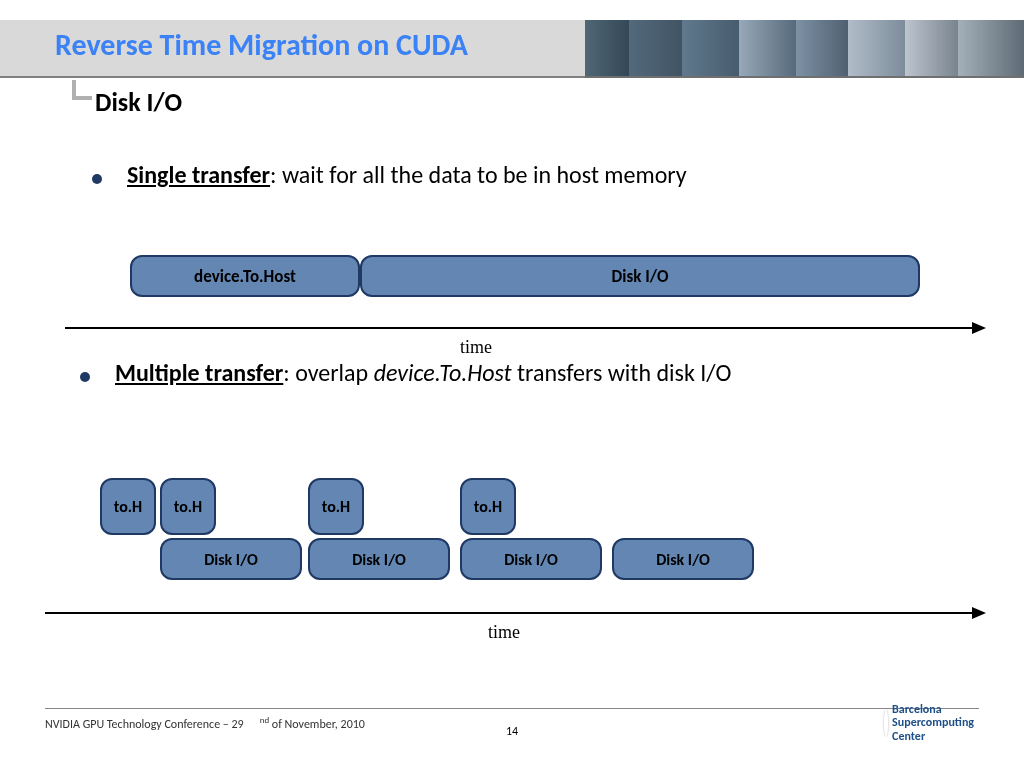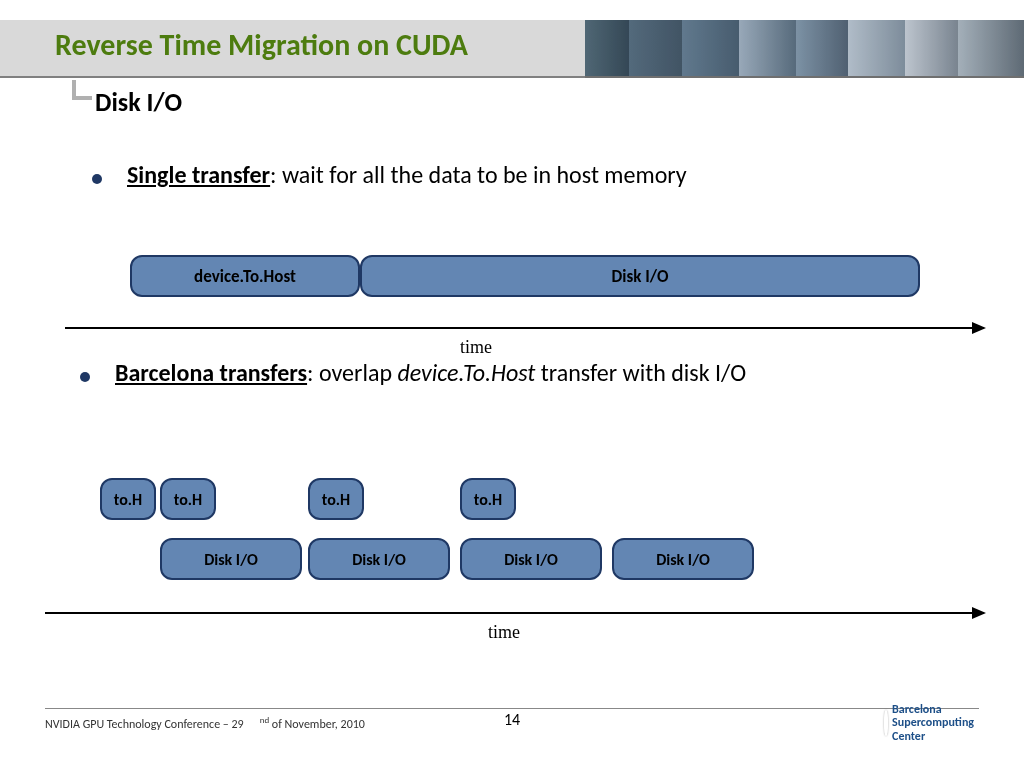--- a/index.html
+++ b/index.html
@@ -41,21 +41,21 @@
       #9aa7b2 85%, #4d5a66 100%);
     border-bottom: 2px solid #606060;
     opacity: 0.9;
   }
   .slide-title {
     position: absolute;
     top: 26px;
     left: 55px;
     font-size: 30px;
     font-weight: 700;
-    color: #4d7c0f;
+    color: #3b82f6;
   }
   .subtitle {
     position: absolute;
     top: 86px;
     left: 95px;
     font-size: 26px;
     font-weight: 700;
   }
   .l-connector {
     position: absolute;
@@ -142,21 +142,21 @@
 
   
   .diag1 { position: absolute; top: 255px; left: 0; right: 0; height: 120px; }
   .d1-pill-a { top: 0; left: 130px; width: 230px; height: 42px; }
   .d1-pill-b { top: 0; left: 360px; width: 560px; height: 42px; }
   .d1-axis { left: 65px; right: 40px; top: 72px; }
   .d1-time { top: 82px; left: 460px; }
 
   
   .diag2 { position: absolute; top: 478px; left: 0; right: 0; height: 220px; }
-  .d2-toh { top: 0; height: 42px; width: 56px; font-size:16px; }
+  .d2-toh { top: 0; height: 57px; width: 56px; font-size:16px; }
   .d2-toh-1 { left: 100px; }
   .d2-toh-2 { left: 160px; }
   .d2-toh-3 { left: 308px; }
   .d2-toh-4 { left: 460px; }
   .d2-disk { top: 60px; height: 42px; width: 142px; font-size:16px; }
   .d2-disk-1 { left: 160px; }
   .d2-disk-2 { left: 308px; }
   .d2-disk-3 { left: 460px; }
   .d2-disk-4 { left: 612px; }
   .d2-axis { left: 45px; right: 40px; top: 134px; }
@@ -175,22 +175,22 @@
   }
   .footer-text {
     position: absolute;
     left: 45px; top: 6px;
     font-size: 12px;
     color: #333;
   }
   .footer-text sup { font-size: 9px; margin-left: 16px; }
   .footer-page {
     position: absolute;
-    top: 2px; left: 50%; transform: translateX(-50%);
-    font-size: 16px;
+    top: 16px; left: 50%; transform: translateX(-50%);
+    font-size: 12px;
   }
   .footer-logo {
     position: absolute;
     right: 50px;
     top: -2px;
     width: 90px;
     height: 34px;
     display: flex;
     align-items: center;
     gap: 4px;
@@ -230,21 +230,21 @@
 
 <div class="diag1">
   <div class="pill d1-pill-a">device.To.Host</div>
   <div class="pill d1-pill-b">Disk I/O</div>
   <div class="axis d1-axis"></div>
   <div class="time-label d1-time">time</div>
 </div>
 
 <div style="position:absolute; top:358px; left:60px; right:60px;">
   <div class="bullet1">
-    <span class="bold ul">Barcelona transfers</span><span>: overlap </span><span style="font-style:italic">device.To.Host</span><span> transfer with disk I/O</span>
+    <span class="bold ul">Multiple transfer</span><span>: overlap </span><span style="font-style:italic">device.To.Host</span><span> transfers with disk I/O</span>
   </div>
 </div>
 
 <div class="diag2">
   <div class="pill d2-toh d2-toh-1">to.H</div>
   <div class="pill d2-toh d2-toh-2">to.H</div>
   <div class="pill d2-toh d2-toh-3">to.H</div>
   <div class="pill d2-toh d2-toh-4">to.H</div>
 
   <div class="pill d2-disk d2-disk-1">Disk I/O</div>

